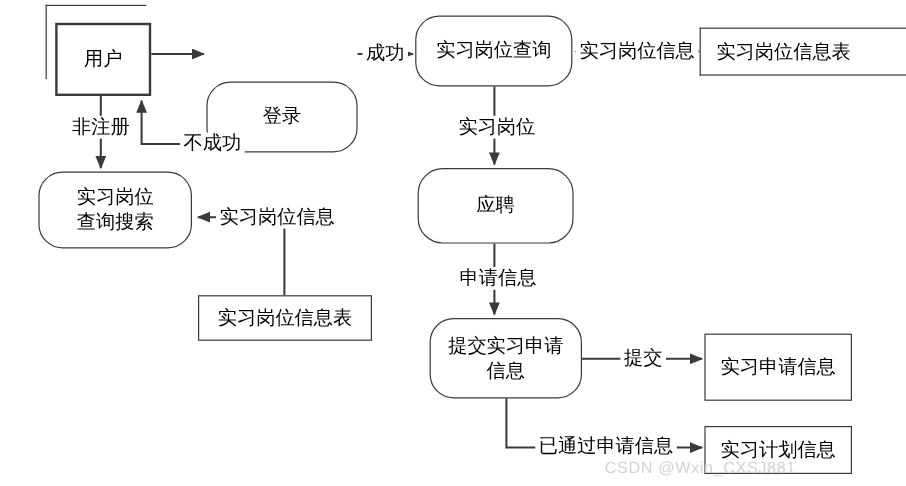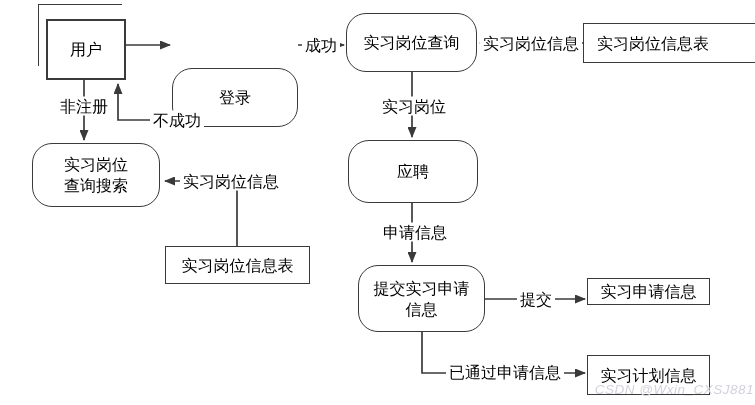--- a/index.html
+++ b/index.html
@@ -28,22 +28,22 @@
   .entity-ghost{
     position:absolute;box-sizing:border-box;background:transparent;
     border-top:1.2px solid var(--line);border-left:1.2px solid var(--line);
   }
   .edge-label{
     position:absolute;transform:translate(-50%,-50%);
     background:var(--bg);padding:0 3px;font-size:16px;line-height:19px;
     white-space:nowrap;
   }
   .watermark{
-    position:absolute;right:1px;top:382px;width:250px;text-align:right;
-    color:var(--wm);font-size:13.5px;letter-spacing:.5px;white-space:nowrap;font-style:italic;
+    position:absolute;right:1px;top:382px;width:250px;
+    color:var(--wm);font-size:13.5px;letter-spacing:.5px;white-space:nowrap;
   }
 </style>
 </head>
 <body>
 
 <div class="canvas">
 
   <svg class="wires" viewBox="0 0 755 405" xmlns="http://www.w3.org/2000/svg">
     <defs>
       <marker id="arr" markerUnits="userSpaceOnUse" markerWidth="11" markerHeight="9" viewBox="0 0 11 9" refX="10" refY="4.5" orient="auto">
@@ -94,21 +94,21 @@
   </div>
 
   <div class="node store" style="left:583px;top:23px;width:172px;height:40px;border-right:none;justify-content:flex-start;padding-left:13px;">
     <span>实习岗位信息表</span>
   </div>
 
   <div class="node store" style="left:165px;top:246px;width:145px;height:38px;">
     <span>实习岗位信息表</span>
   </div>
 
-  <div class="node store" style="left:587px;top:278px;width:123px;height:27px;">
+  <div class="node store" style="left:587px;top:278px;width:123px;height:56px;">
     <span>实习申请信息</span>
   </div>
 
   <div class="node store" style="left:587px;top:355px;width:123px;height:40px;">
     <span>实习计划信息</span>
   </div>
 
   <div class="edge-label" style="left:321px;top:45px;">成功</div>
   <div class="edge-label" style="left:84px;top:106px;">非注册</div>
   <div class="edge-label" style="left:177px;top:120px;">不成功</div>

